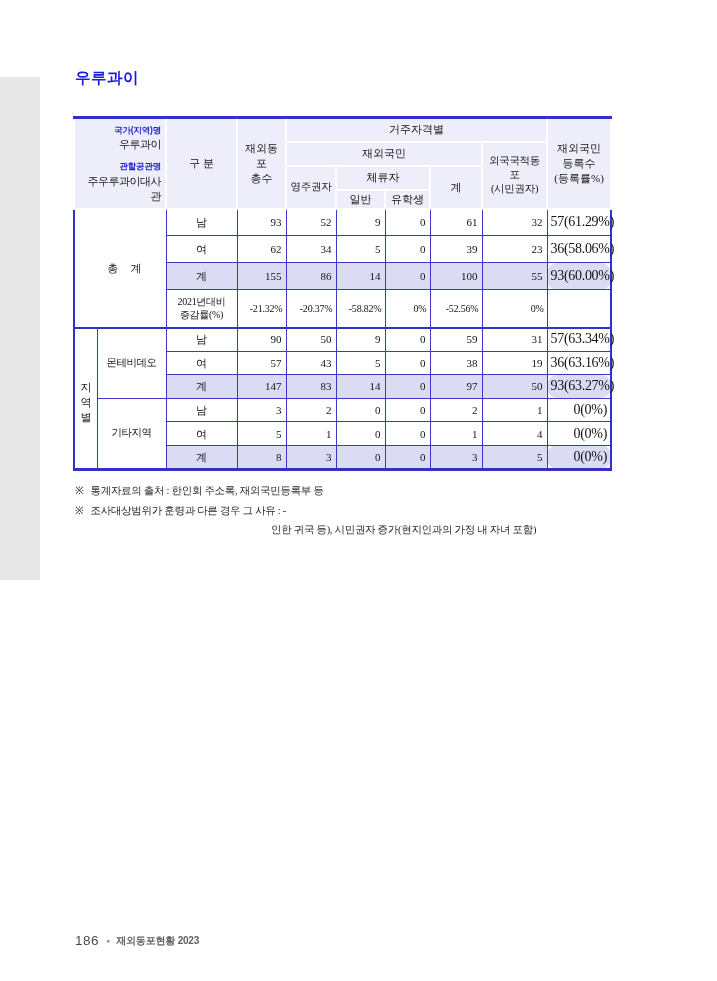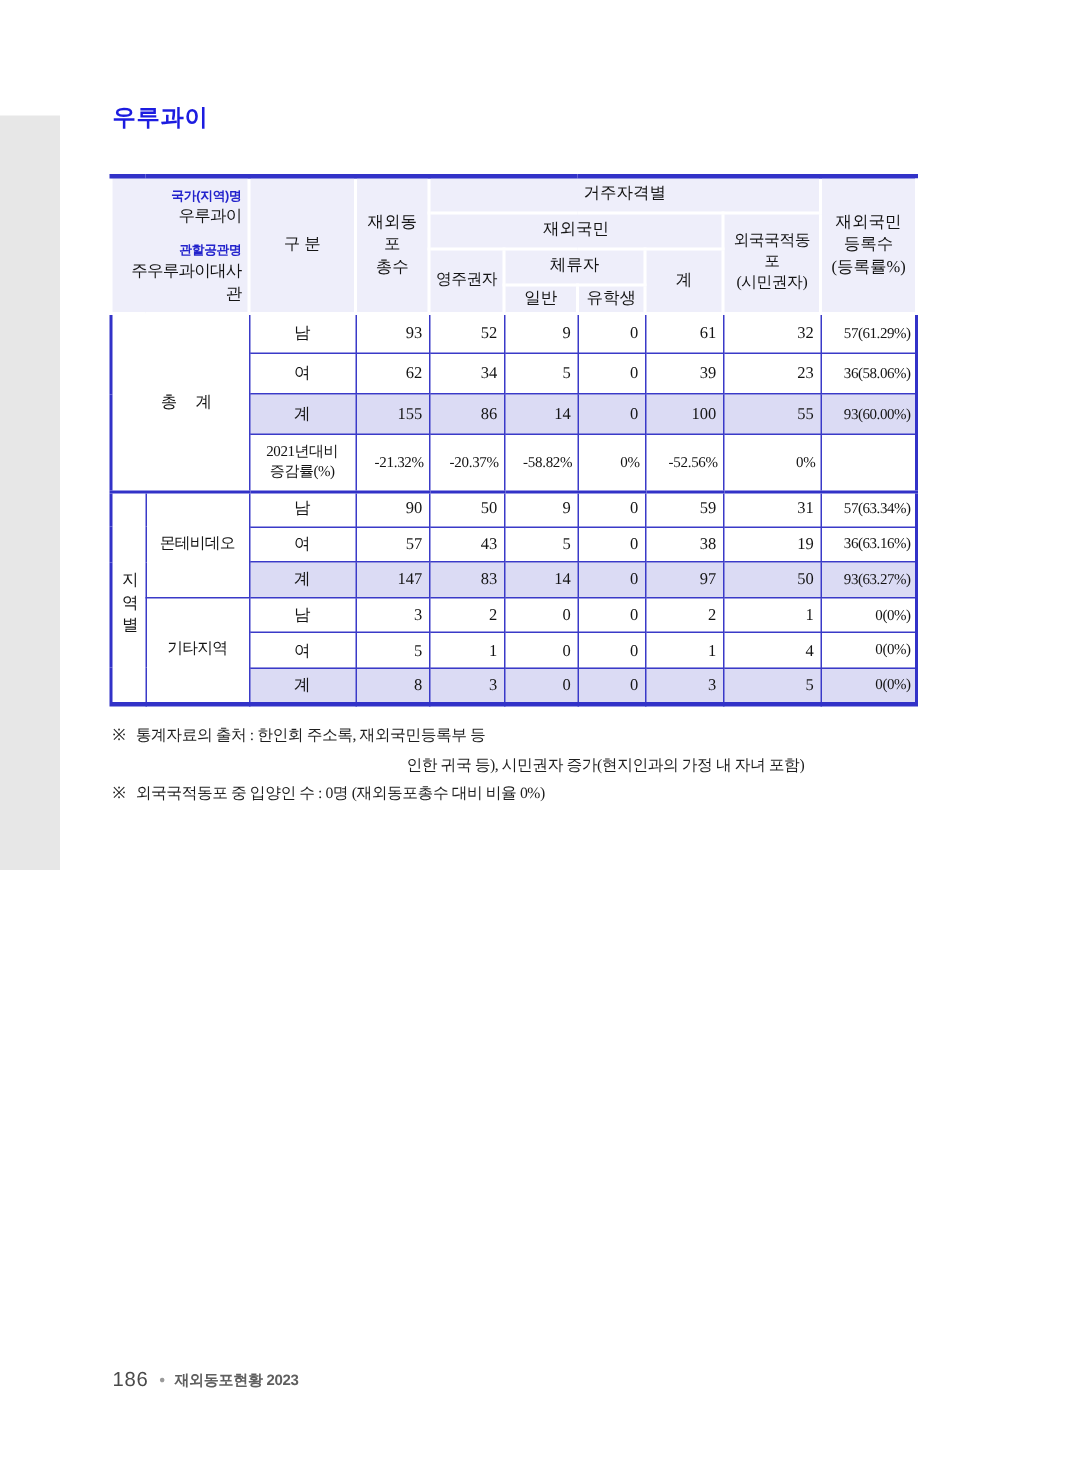--- a/index.html
+++ b/index.html
@@ -50,21 +50,21 @@
     border:1px solid #3a3ac8;background:#fff;
     vertical-align:middle;padding:1px 3px;line-height:1.3;
   }
   tr.body-first td{border-top:2.5px solid #3232c8;}
   tr.section-start td{border-top:2px solid #3232c8;}
   tr.hl td{background:#dbdbf4;}
   .ml{white-space:pre-line;}
   .keepsp{white-space:pre;}
   td.num{text-align:right;padding-right:4px;}
   td.pct{text-align:right;padding-right:3px;font-size:10px;letter-spacing:-0.2px;}
-  td.reg{text-align:right;padding-right:3px;font-size:10px;letter-spacing:-0.3px;}
+  td.reg{text-align:right;padding-right:3px;font-size:14px;letter-spacing:-0.3px;border-radius:10px;}
   td.cat{text-align:center;}
   td.cat-small{text-align:center;font-size:10px;letter-spacing:-0.3px;}
   td.group-label{text-align:center;letter-spacing:1px;padding-left:12px;}
   td.region-label{text-align:center;font-size:10.5px;letter-spacing:-0.5px;}
   td.vert{text-align:center;padding:0;}
   td.vert span{
     writing-mode:vertical-rl;text-orientation:upright;
     display:inline-block;letter-spacing:4px;font-size:11px;
   }
   
@@ -88,21 +88,21 @@
   #footnotes{
     position:absolute;left:75px;top:481px;width:560px;
     font-size:10.5px;color:#1e1e1e;line-height:19.5px;
     letter-spacing:-0.3px;
   }
   .fn-line{white-space:nowrap;}
   .fn-marker{margin-right:7px;}
   .fn-cont{margin-left:196px;white-space:nowrap;}
   
   #footer{
-    position:absolute;left:75px;top:912px;
+    position:absolute;left:75px;top:933px;
     display:flex;align-items:center;
   }
   #footer .pagenum{
     font-family:"Liberation Sans","DejaVu Sans",sans-serif;
     font-size:13.5px;color:#4a4a4a;letter-spacing:0.5px;
   }
   #footer .bullet{font-size:7px;color:#9a9a9a;margin:1px 6px 0 7px;}
   #footer .doc-title{
     font-family:"Liberation Sans","DejaVu Sans",sans-serif;
     font-weight:bold;font-size:10px;color:#5f5f5f;letter-spacing:-0.2px;
@@ -280,25 +280,25 @@
           <td class="reg">0(0%)</td>
         </tr>
       </tbody>
     </table>
   </div>
 
   <div id="footnotes">
     <div class="fn-line">
       <span class="fn-marker">※</span><span>통계자료의 출처 : 한인회 주소록, 재외국민등록부 등</span>
     </div>
+    <div class="fn-line">
+      <span class="fn-marker">※</span><span>조사대상범위가 훈령과 다른 경우 그 사유 : -</span>
+    </div>
     <div class="fn-cont">
       <span>인한 귀국 등), 시민권자 증가(현지인과의 가정 내 자녀 포함)</span>
-    </div>
-    <div class="fn-line">
-      <span class="fn-marker">※</span><span>외국국적동포 중 입양인 수 : 0명 (재외동포총수 대비 비율 0%)</span>
     </div>
   </div>
 
   <div id="footer">
     <span class="pagenum">186</span>
     <span class="bullet">●</span>
     <span class="doc-title">재외동포현황 2023</span>
   </div>
 
 </div>

